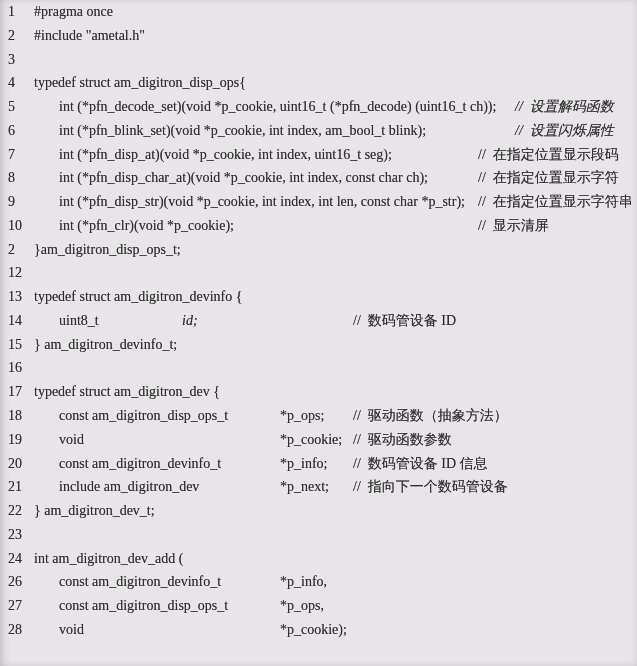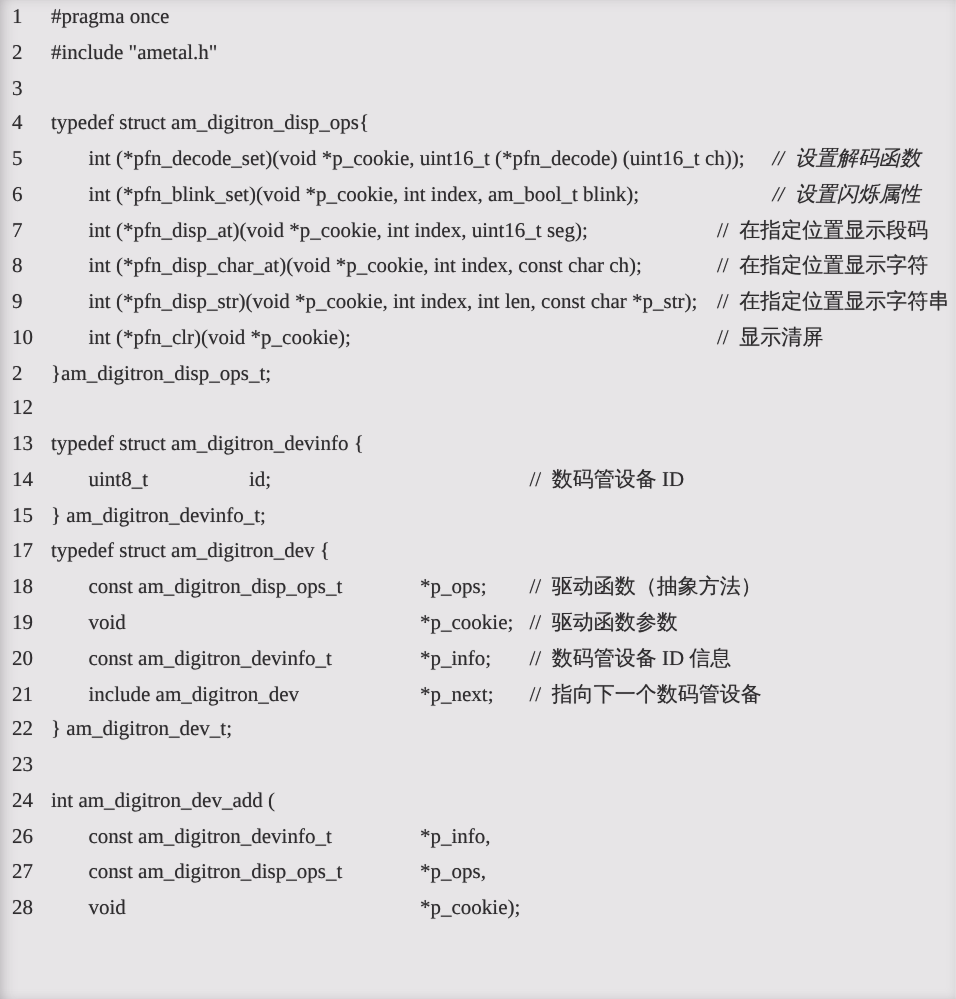--- a/index.html
+++ b/index.html
@@ -32,21 +32,21 @@
     left: 8px;
     top: 0;
   }
   .seg {
     position: absolute;
     top: 0;
     white-space: pre;
   }
   .indent-top   { left: 34px; }
   .indent-inner { left: 59px; }
-  .col2-narrow  { left: 166px; }
+  .col2-narrow  { left: 182px; font-style: italic; }
   .col2-wide    { left: 280px; }
   .cmt-far  { left: 515px; font-style: italic; }
   .cmt-mid  { left: 478px; }
   .cmt-near { left: 353px; }
 </style>
 </head>
 <body>
 
 <div class="page" style="background: rgb(231, 229, 231); color: rgb(47, 45, 47);">
   <div class="listing" id="listing">
@@ -58,20 +58,21 @@
       <div class="line"><span class="ln">6</span><span class="seg indent-inner">int (*pfn_blink_set)(void *p_cookie, int index, am_bool_t blink);</span><span class="seg cmt-far">//  设置闪烁属性</span></div>
       <div class="line"><span class="ln">7</span><span class="seg indent-inner">int (*pfn_disp_at)(void *p_cookie, int index, uint16_t seg);</span><span class="seg cmt-mid">//  在指定位置显示段码</span></div>
       <div class="line"><span class="ln">8</span><span class="seg indent-inner">int (*pfn_disp_char_at)(void *p_cookie, int index, const char ch);</span><span class="seg cmt-mid">//  在指定位置显示字符</span></div>
       <div class="line"><span class="ln">9</span><span class="seg indent-inner">int (*pfn_disp_str)(void *p_cookie, int index, int len, const char *p_str);</span><span class="seg cmt-mid">//  在指定位置显示字符串</span></div>
       <div class="line"><span class="ln">10</span><span class="seg indent-inner">int (*pfn_clr)(void *p_cookie);</span><span class="seg cmt-mid">//  显示清屏</span></div>
       <div class="line"><span class="ln">2</span><span class="seg indent-top">}am_digitron_disp_ops_t;</span></div>
       <div class="line"><span class="ln">12</span></div>
       <div class="line"><span class="ln">13</span><span class="seg indent-top">typedef struct am_digitron_devinfo {</span></div>
       <div class="line"><span class="ln">14</span><span class="seg indent-inner">uint8_t</span><span class="seg col2-narrow">id;</span><span class="seg cmt-near">//  数码管设备 ID</span></div>
       <div class="line"><span class="ln">15</span><span class="seg indent-top">} am_digitron_devinfo_t;</span></div>
+      <div class="line"><span class="ln">16</span></div>
       <div class="line"><span class="ln">17</span><span class="seg indent-top">typedef struct am_digitron_dev {</span></div>
       <div class="line"><span class="ln">18</span><span class="seg indent-inner">const am_digitron_disp_ops_t</span><span class="seg col2-wide">*p_ops;</span><span class="seg cmt-near">//  驱动函数（抽象方法）</span></div>
       <div class="line"><span class="ln">19</span><span class="seg indent-inner">void</span><span class="seg col2-wide">*p_cookie;</span><span class="seg cmt-near">//  驱动函数参数</span></div>
       <div class="line"><span class="ln">20</span><span class="seg indent-inner">const am_digitron_devinfo_t</span><span class="seg col2-wide">*p_info;</span><span class="seg cmt-near">//  数码管设备 ID 信息</span></div>
       <div class="line"><span class="ln">21</span><span class="seg indent-inner">include am_digitron_dev</span><span class="seg col2-wide">*p_next;</span><span class="seg cmt-near">//  指向下一个数码管设备</span></div>
       <div class="line"><span class="ln">22</span><span class="seg indent-top">} am_digitron_dev_t;</span></div>
       <div class="line"><span class="ln">23</span></div>
       <div class="line"><span class="ln">24</span><span class="seg indent-top">int am_digitron_dev_add (</span></div>
       <div class="line"><span class="ln">26</span><span class="seg indent-inner">const am_digitron_devinfo_t</span><span class="seg col2-wide">*p_info,</span></div>
       <div class="line"><span class="ln">27</span><span class="seg indent-inner">const am_digitron_disp_ops_t</span><span class="seg col2-wide">*p_ops,</span></div>

